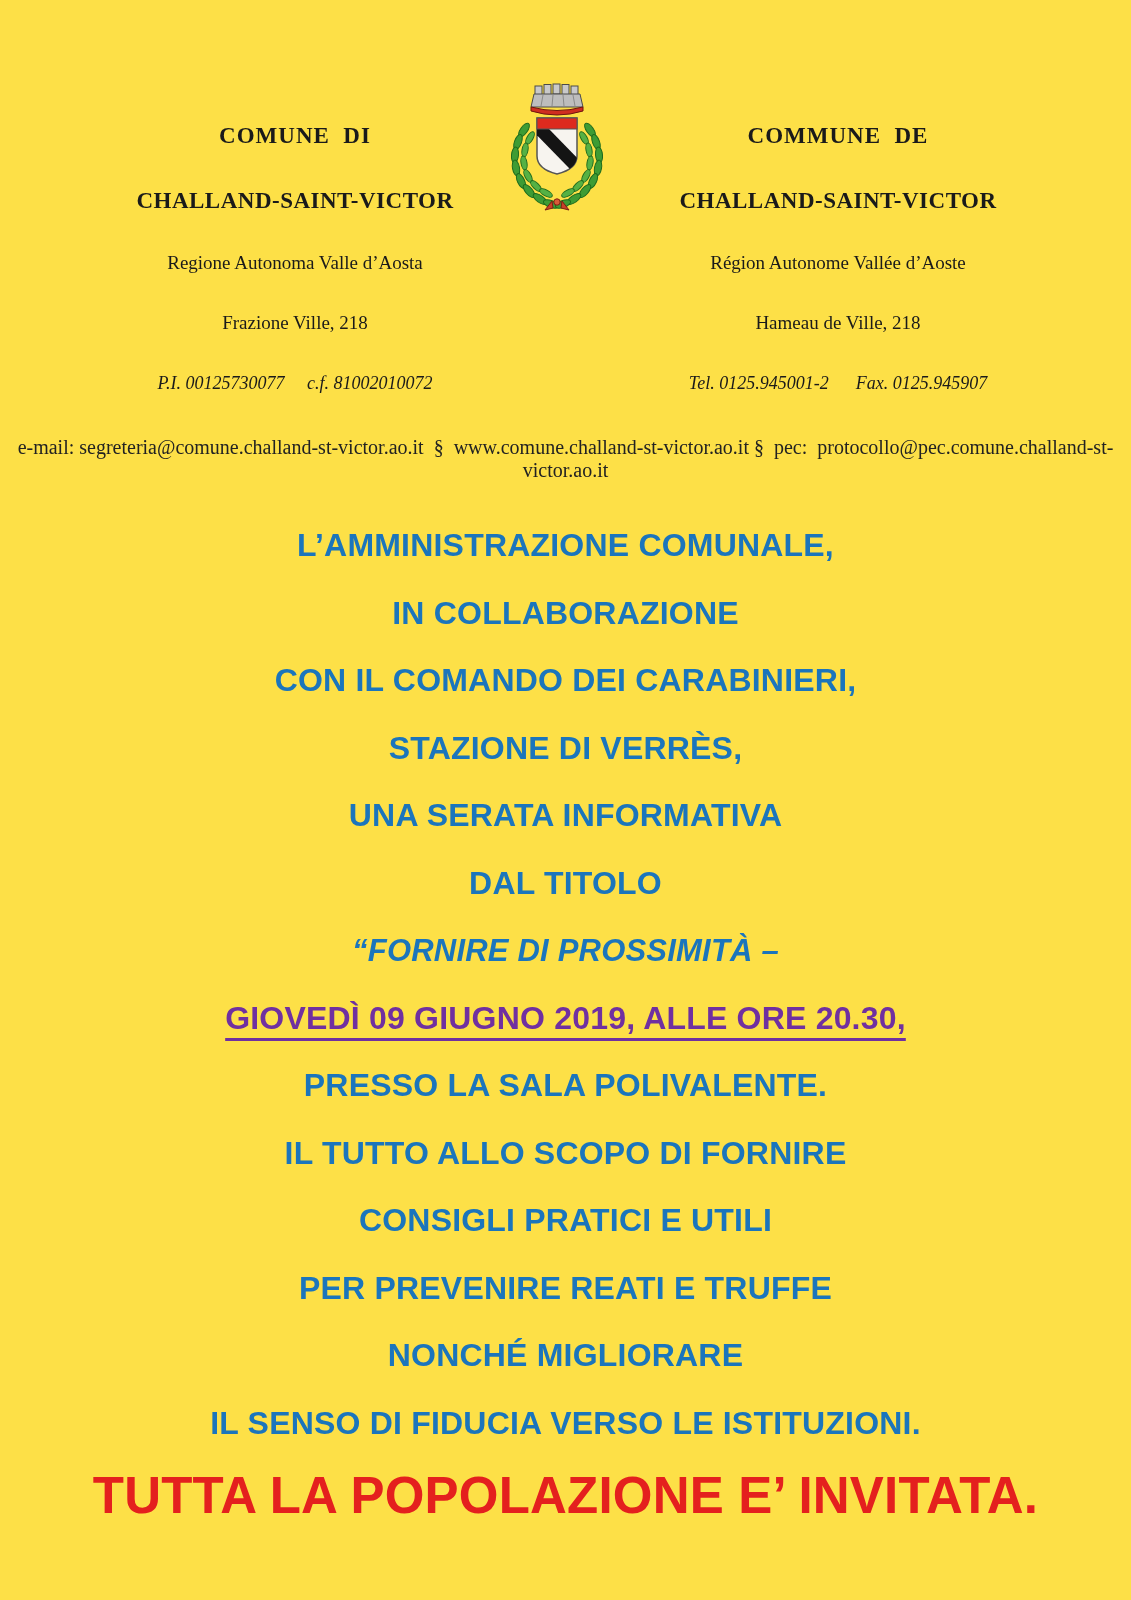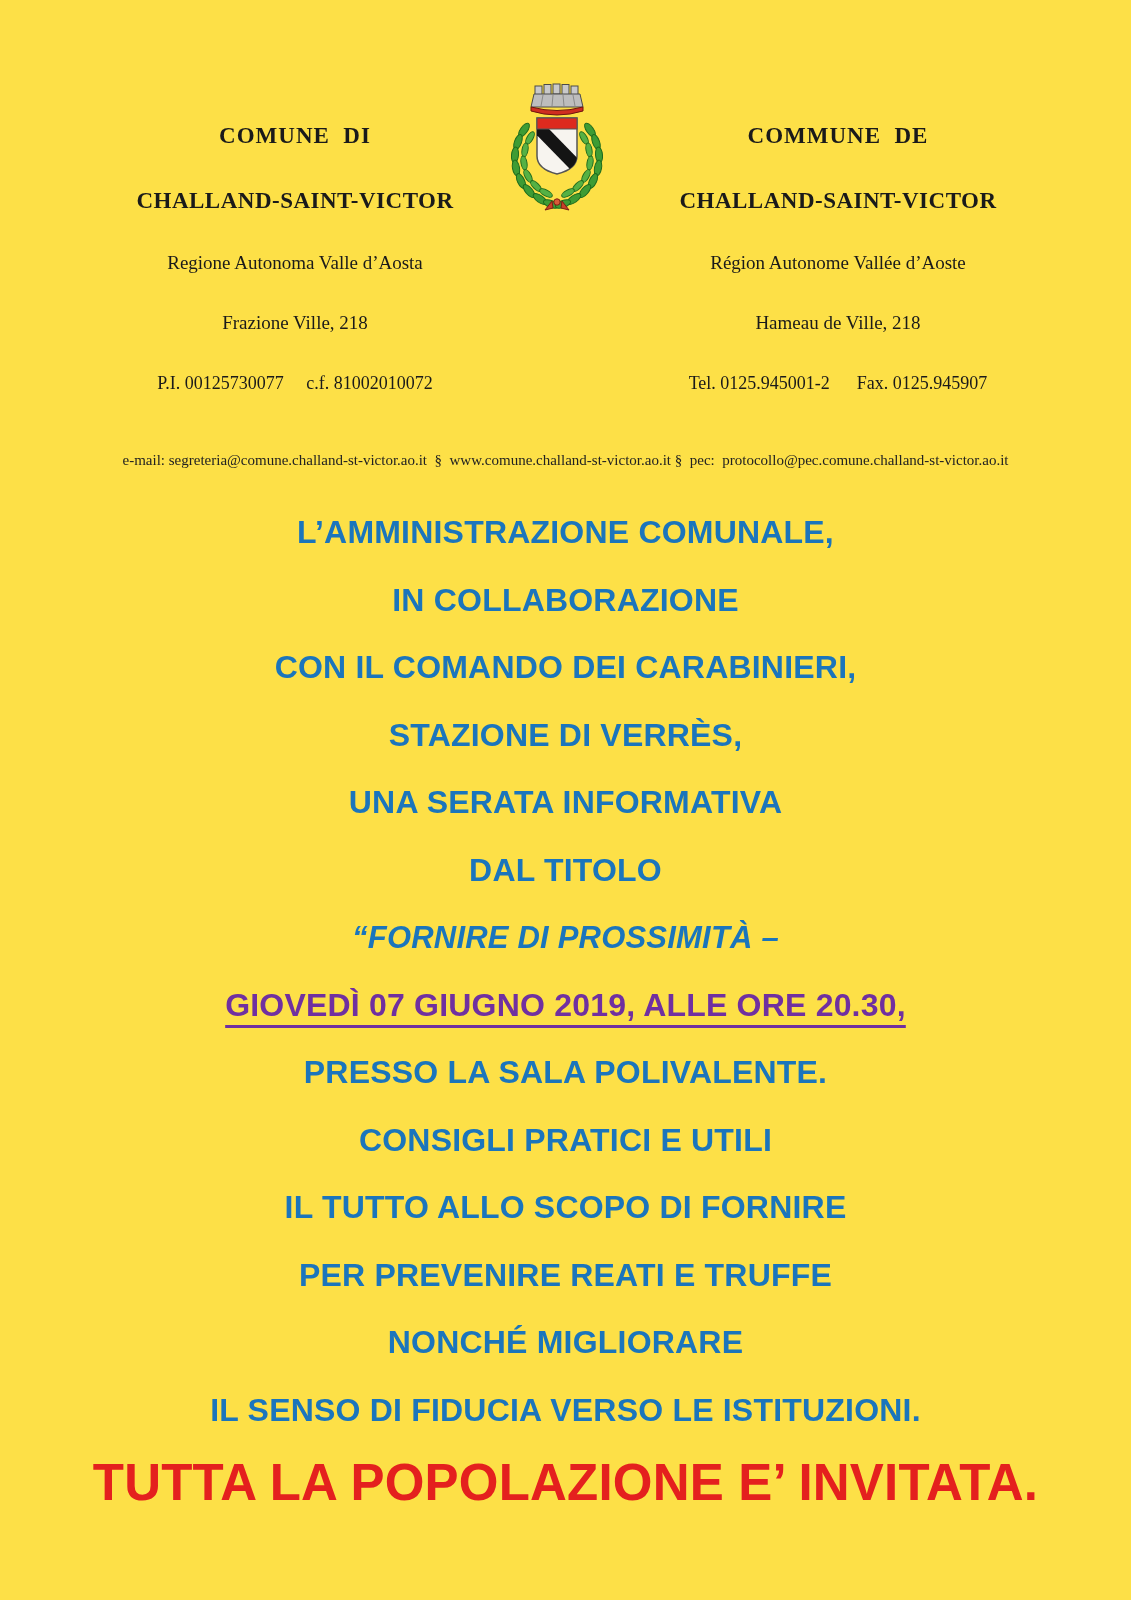--- a/index.html
+++ b/index.html
@@ -21,26 +21,26 @@
     align-items: flex-start;
     padding-left: 100px;
     padding-right: 78px;
   }
   .hcol { text-align: center; white-space: pre-wrap; }
   .hcol.left  { width: 390px; }
   .hcol.right { width: 430px; }
   .h-title1 { font-size: 23px; font-weight: bold; letter-spacing: 1px; line-height: 28px; }
   .h-title2 { font-size: 23px; font-weight: bold; letter-spacing: 0.5px; line-height: 29px; }
   .h-sub    { font-size: 19px; line-height: 24px; }
-  .h-ids    { font-size: 18px; line-height: 25px; }
+  .h-ids    { font-size: 18px; line-height: 25px; font-style: italic; }
   .crest-box { width: 120px; flex: 0 0 120px; margin-top: -8px; }
   .contact-line {
-    margin-top: 20px;
+    margin-top: 4px;
     text-align: center;
-    font-size: 15px;
+    font-size: 20px;
     white-space: pre-wrap;
     color: #222;
   }
   
   .announcement {
     margin-top: 30px;
     text-align: center;
     font-family: "Liberation Sans", sans-serif;
   }
   .announcement p {
@@ -162,23 +162,23 @@
   <div class="contact-line">e-mail: segreteria@comune.challand-st-victor.ao.it  §  www.comune.challand-st-victor.ao.it §  pec:  protocollo@pec.comune.challand-st-victor.ao.it</div>
 
   <main class="announcement">
     <p class="blue">L’AMMINISTRAZIONE COMUNALE,</p>
     <p class="blue">IN COLLABORAZIONE</p>
     <p class="blue">CON IL COMANDO DEI CARABINIERI,</p>
     <p class="blue">STAZIONE DI VERRÈS,</p>
     <p class="blue">UNA SERATA INFORMATIVA</p>
     <p class="blue">DAL TITOLO</p>
     <p class="blue italic">“FORNIRE DI PROSSIMITÀ –</p>
-    <p class="purple">GIOVEDÌ 07 GIUGNO 2019, ALLE ORE 20.30,</p>
+    <p class="purple">GIOVEDÌ 09 GIUGNO 2019, ALLE ORE 20.30,</p>
     <p class="blue">PRESSO LA SALA POLIVALENTE.</p>
+    <p class="blue">IL TUTTO ALLO SCOPO DI FORNIRE</p>
     <p class="blue">CONSIGLI PRATICI E UTILI</p>
-    <p class="blue">IL TUTTO ALLO SCOPO DI FORNIRE</p>
     <p class="blue">PER PREVENIRE REATI E TRUFFE</p>
     <p class="blue">NONCHÉ MIGLIORARE</p>
     <p class="blue">IL SENSO DI FIDUCIA VERSO LE ISTITUZIONI.</p>
     <p class="red">TUTTA LA POPOLAZIONE E’ INVITATA.</p>
   </main>
 
 </div>
 
 </body></html>

